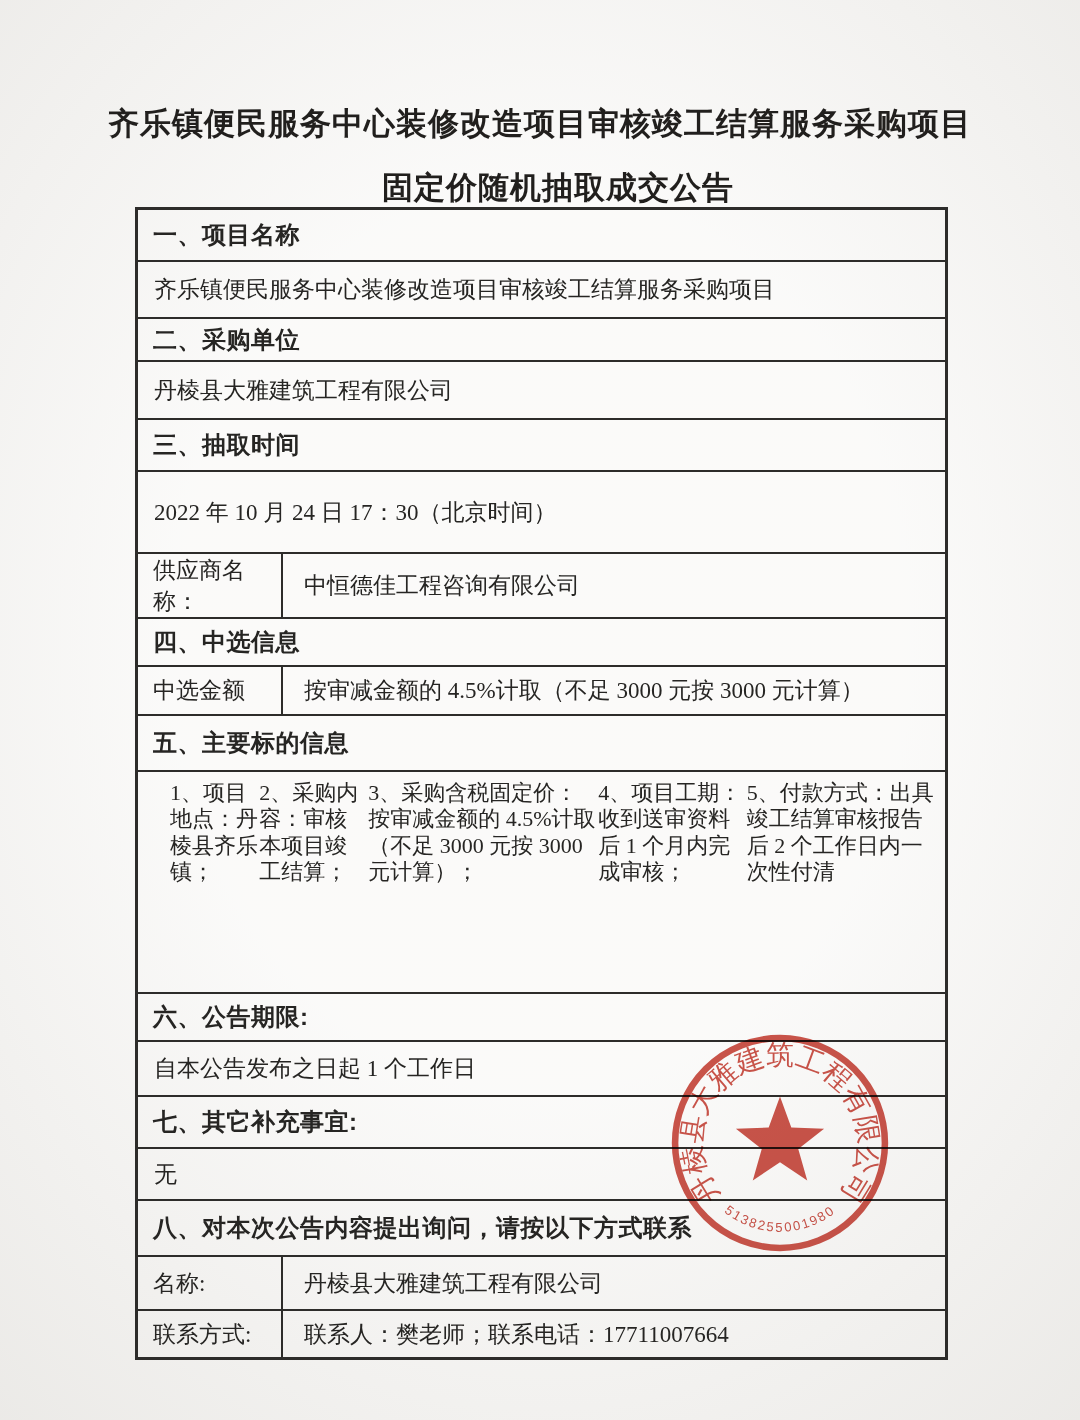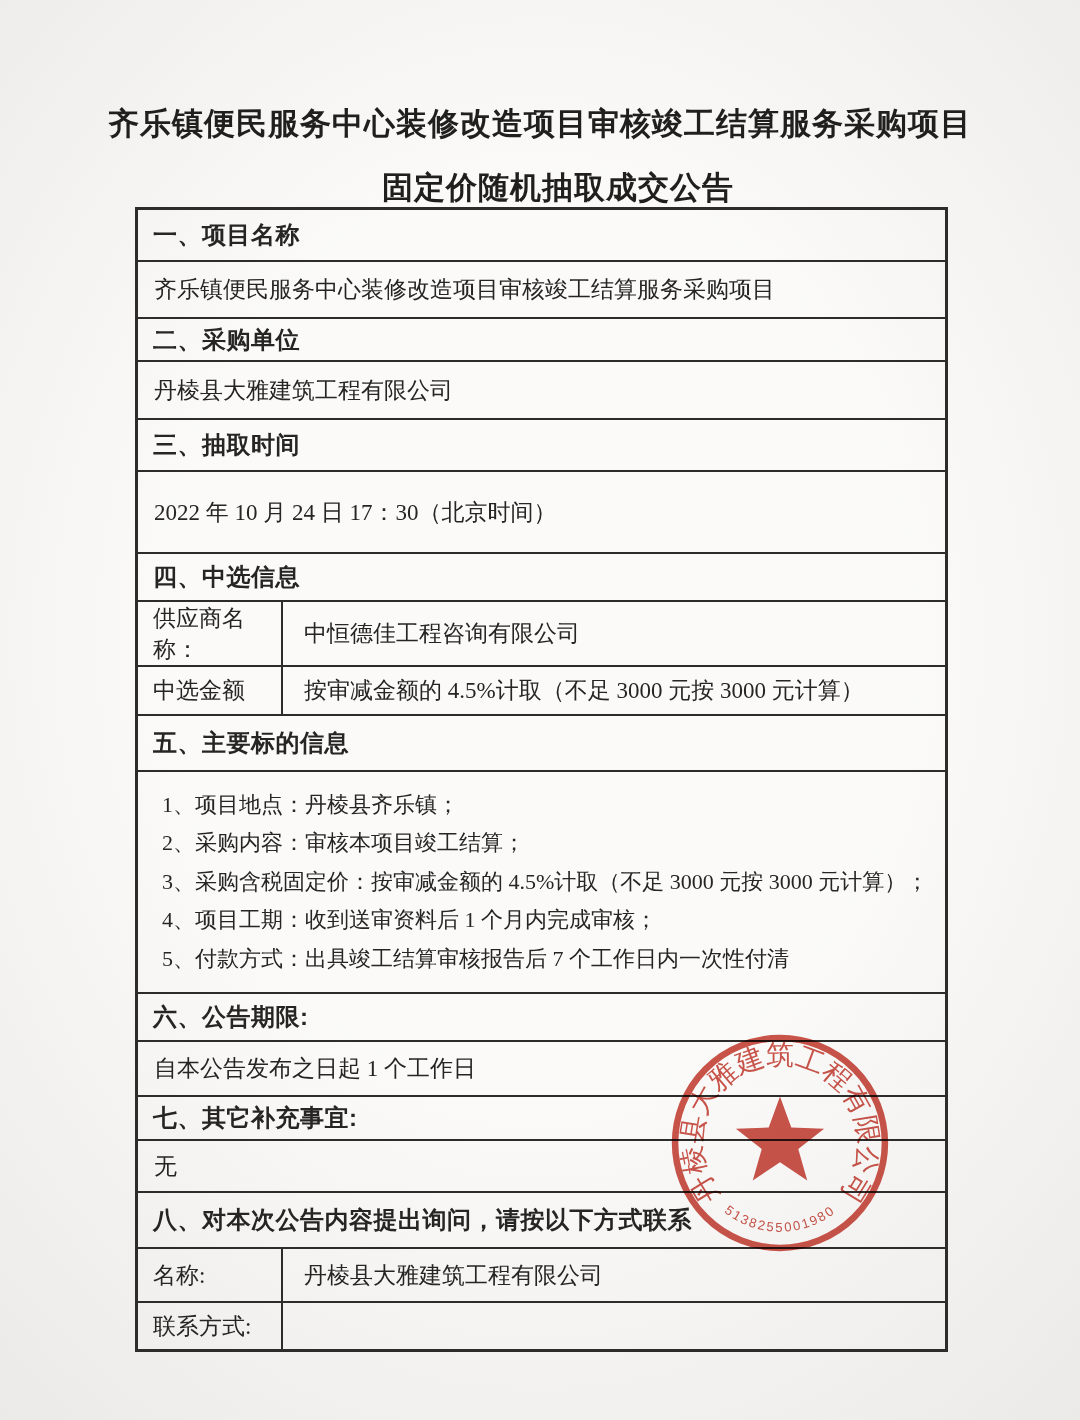--- a/index.html
+++ b/index.html
@@ -24,22 +24,22 @@
   .row { display: flex; align-items: center; box-sizing: border-box; position: relative; }
   .row + .row { border-top: 2px solid #2d2c2a; }
   .row.h { font-family: "Liberation Sans", sans-serif; font-weight: bold;
     font-size: 24px; padding-left: 15px; letter-spacing: .5px; }
   .row.v { font-size: 23px; padding-left: 16px; }
   .cell-l { width: 145px; min-width: 145px; align-self: stretch; display: flex;
     align-items: center; padding-left: 15px; box-sizing: border-box;
     border-right: 2px solid #2d2c2a; font-size: 23px; }
   .cell-r { flex: 1; display: flex; align-items: center; padding-left: 21px;
     font-size: 23px; }
-  .list-cell { flex-direction: column; align-items: stretch;
-    justify-content: space-evenly; padding: 8px 10px 8px 24px; }
+  .list-cell { flex-direction: row; align-items: stretch;
+    justify-content: space-evenly; padding: 8px 10px 8px 32px; }
   .list-item { font-size: 22px; line-height: 1.2; }
 
   .stamp { position: absolute; left: 666px; top: 1029px; width: 228px; height: 228px;
     mix-blend-mode: multiply; opacity: .92; }
   .stamp text { font-family: "Liberation Serif", serif; }
   .stamp .seal-digits { font-family: "Liberation Sans", sans-serif; }
 </style>
 </head>
 <body>
 
@@ -49,52 +49,53 @@
 <div class="doc-table">
   <div class="row h" style="height:50px">一、项目名称</div>
   <div class="row v" style="height:57px">齐乐镇便民服务中心装修改造项目审核竣工结算服务采购项目</div>
 
   <div class="row h" style="height:43px">二、采购单位</div>
   <div class="row v" style="height:58px">丹棱县大雅建筑工程有限公司</div>
 
   <div class="row h" style="height:52px">三、抽取时间</div>
   <div class="row v" style="height:82px">2022 年 10 月 24 日 17：30（北京时间）</div>
 
-  <div class="row h" style="height:48px">四、中选信息</div>
   <div class="row" style="height:65px">
     <div class="cell-l">供应商名称：</div>
     <div class="cell-r">中恒德佳工程咨询有限公司</div>
   </div>
+  <div class="row h" style="height:48px">四、中选信息</div>
   <div class="row" style="height:49px">
     <div class="cell-l">中选金额</div>
     <div class="cell-r">按审减金额的 4.5%计取（不足 3000 元按 3000 元计算）</div>
   </div>
 
   <div class="row h" style="height:56px">五、主要标的信息</div>
   <div class="row list-cell" style="height:222px">
     <div class="list-item">1、项目地点：丹棱县齐乐镇；</div>
     <div class="list-item">2、采购内容：审核本项目竣工结算；</div>
     <div class="list-item">3、采购含税固定价：按审减金额的 4.5%计取（不足 3000 元按 3000 元计算）；</div>
     <div class="list-item">4、项目工期：收到送审资料后 1 个月内完成审核；</div>
-    <div class="list-item">5、付款方式：出具竣工结算审核报告后 7 个工作日内一次性付清</div>
+    <div class="list-item">5、付款方式：出具竣工结算审核报告后 2 个工作日内一次性付清</div>
   </div>
 
   <div class="row h" style="height:48px">六、公告期限:</div>
   <div class="row v" style="height:55px">自本公告发布之日起 1 个工作日</div>
 
-  <div class="row h" style="height:44px">七、其它补充事宜:</div>
+  <div class="row h" style="height:52px">七、其它补充事宜:</div>
   <div class="row v" style="height:52px">无</div>
 
   <div class="row h" style="height:56px">八、对本次公告内容提出询问，请按以下方式联系</div>
   <div class="row" style="height:54px">
     <div class="cell-l">名称:</div>
     <div class="cell-r">丹棱县大雅建筑工程有限公司</div>
   </div>
   <div class="row" style="height:48px">
     <div class="cell-l">联系方式:</div>
+    <div class="cell-r">联系人：樊老师；联系电话：17711007664</div>
   </div>
 </div>
 
 <svg class="stamp" viewBox="0 0 226 226" xmlns="http://www.w3.org/2000/svg">
   <defs>
     <path id="sealTopArc" d="M 49.1,157.8 A 78,78 0 1 1 176.9,157.8" fill="none"></path>
     <path id="sealBottomArc" d="M 54.1,178.4 A 88,88 0 0 0 171.9,178.4" fill="none"></path>
   </defs>
   <circle cx="113" cy="113" r="104" fill="none" stroke="#c8463b" stroke-width="6.5"></circle>
   <path d="M0,-46 L11.2,-15.4 L43.7,-14.2 L18.1,5.9 L27,37.2 L0,19 L-27,37.2 L-18.1,5.9 L-43.7,-14.2 L-11.2,-15.4 Z" transform="translate(113,113)" fill="#c8463b"></path>

